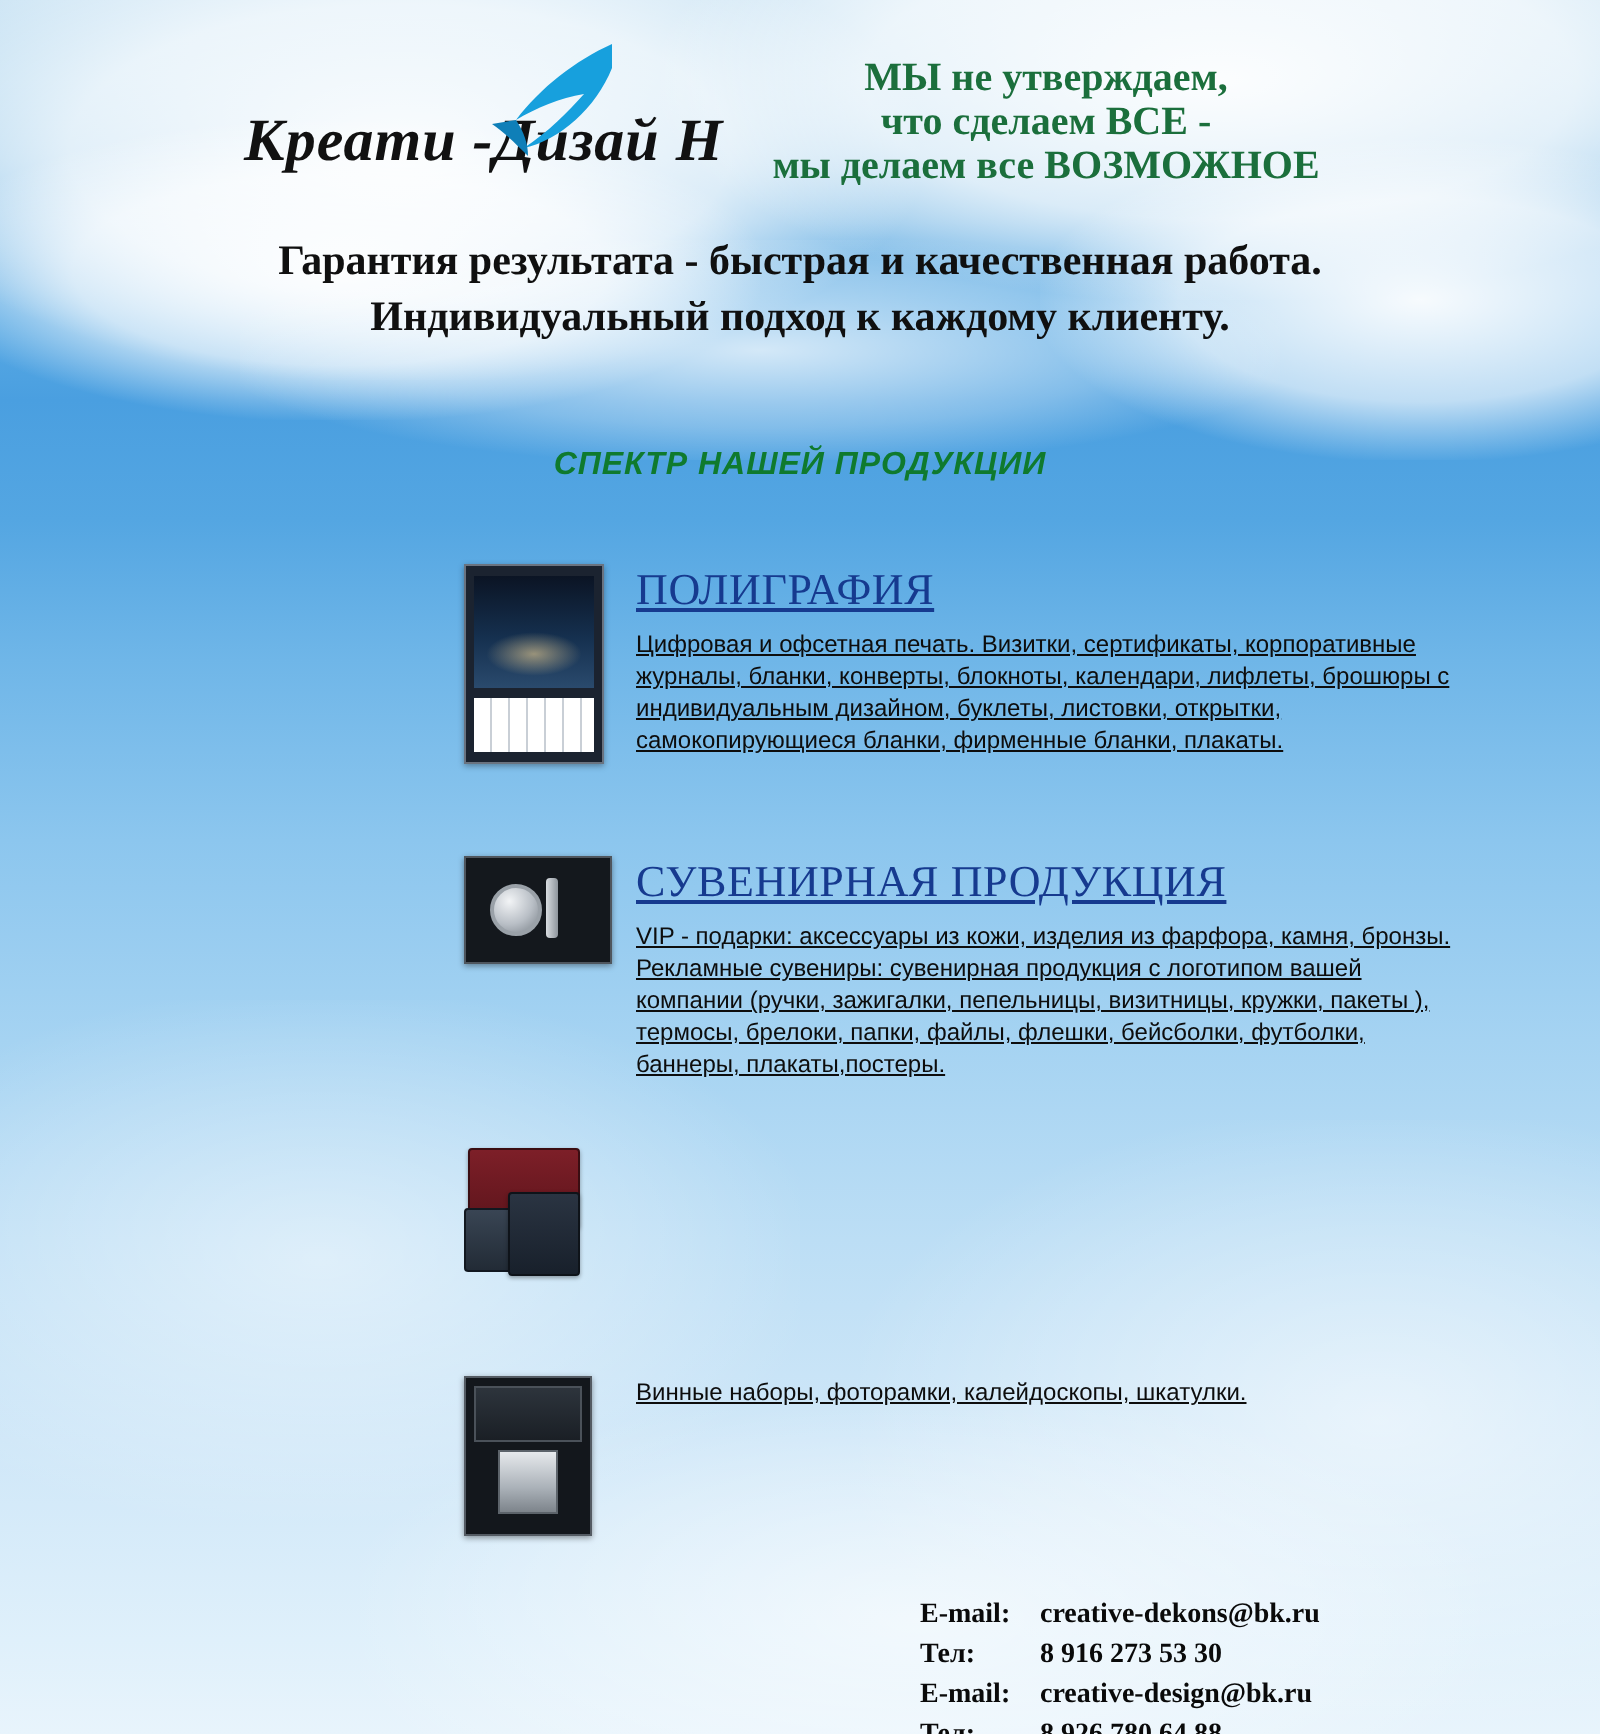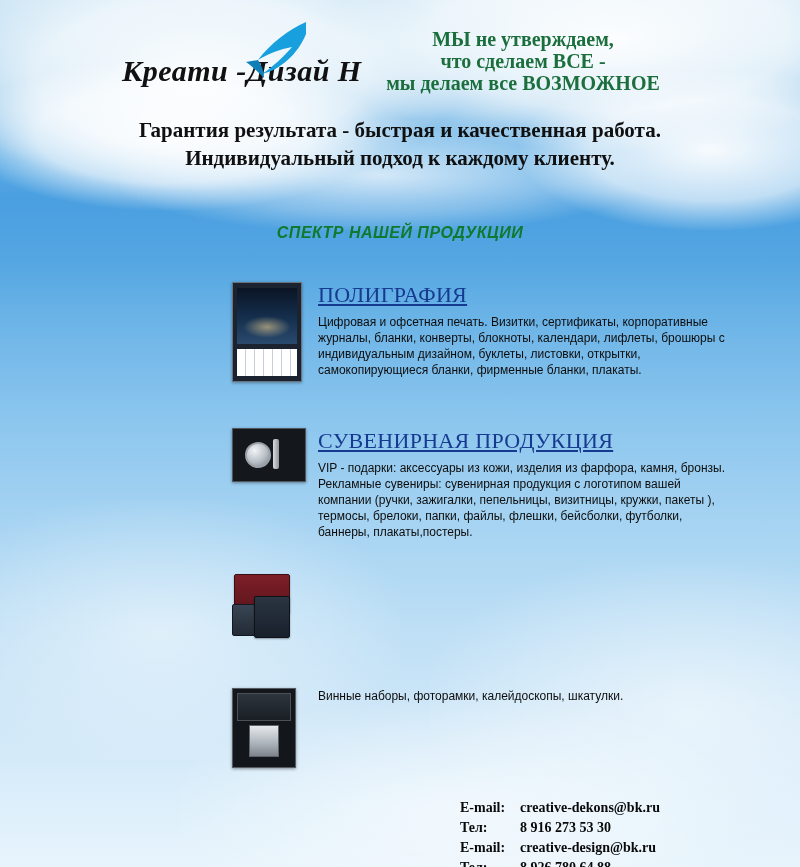--- a/index.html
+++ b/index.html
@@ -153,20 +153,21 @@
     color: #163a8f;
     text-decoration: underline;
     letter-spacing: 0.3px;
   }
   .product p {
     margin: 0;
     font-family: "Liberation Sans", sans-serif;
     font-size: 12px;
     line-height: 16px;
     color: #0d0d0d;
+    text-decoration: underline;
   }
 
   
   .thumb-calendar {
     width: 68px; height: 98px;
     background: #1b2330;
     border: 1px solid #6a7380;
     box-shadow: 0 1px 3px rgba(0,0,0,0.35);
     position: relative;
     overflow: hidden;

